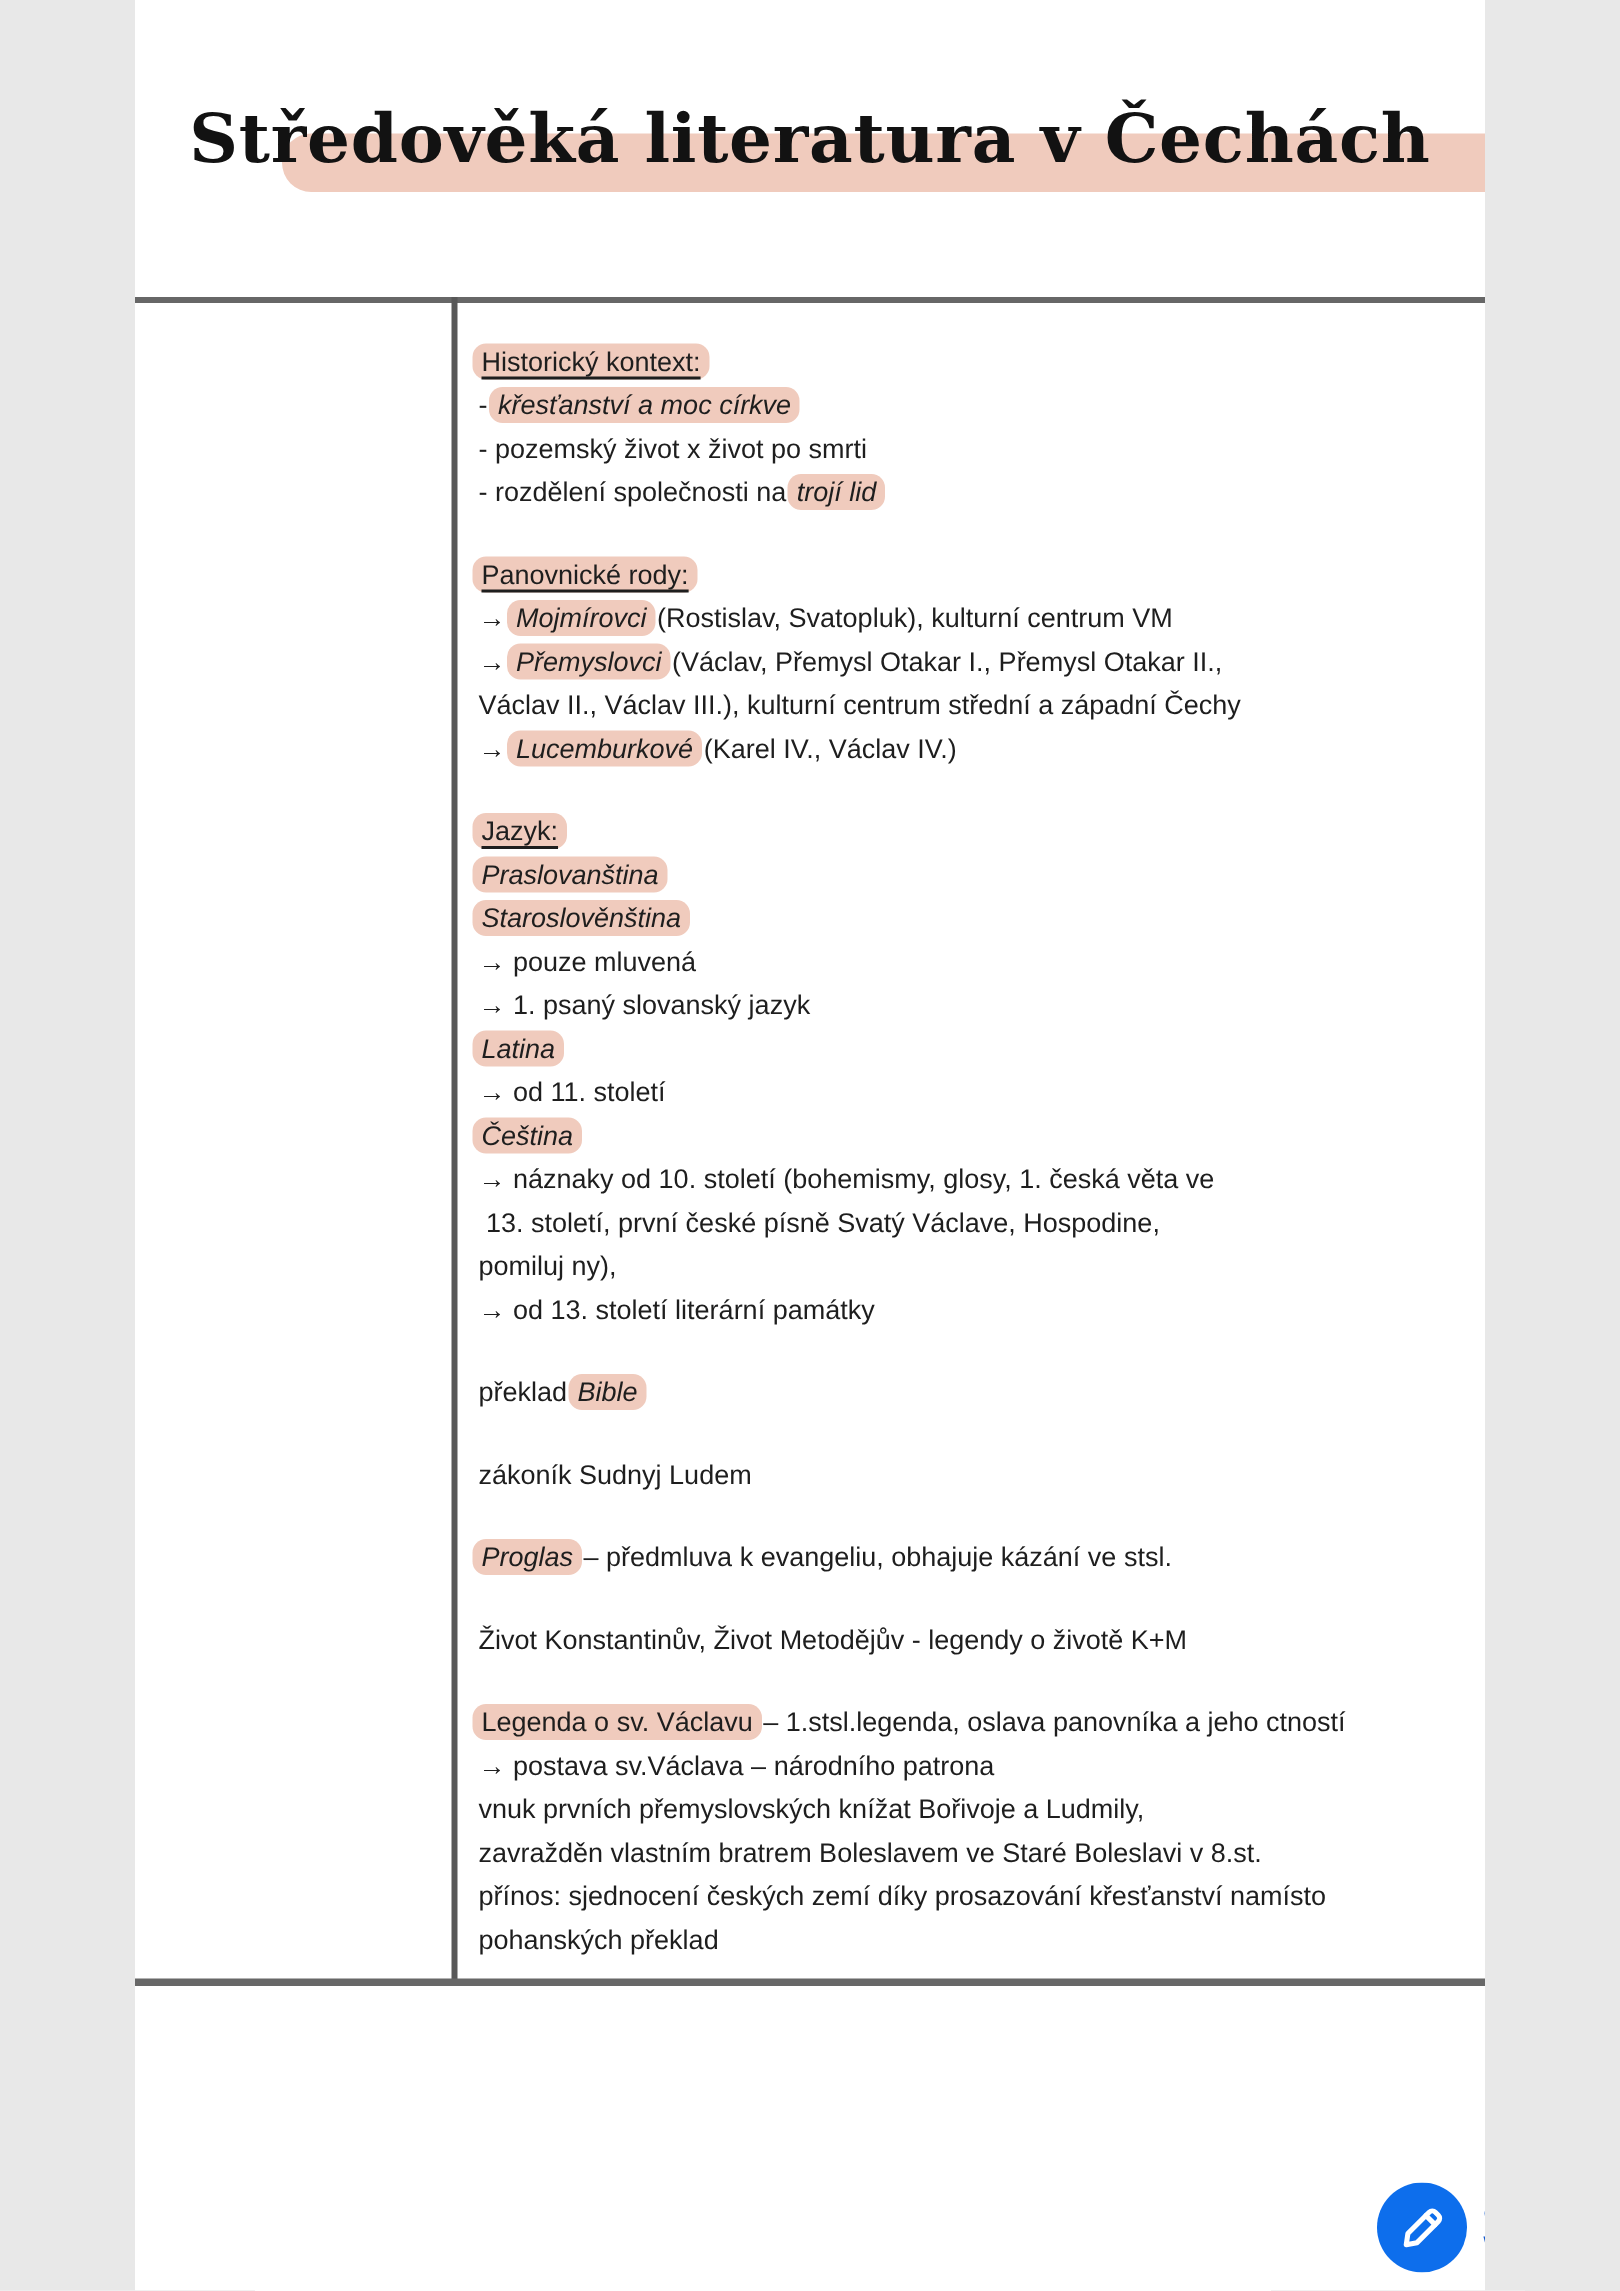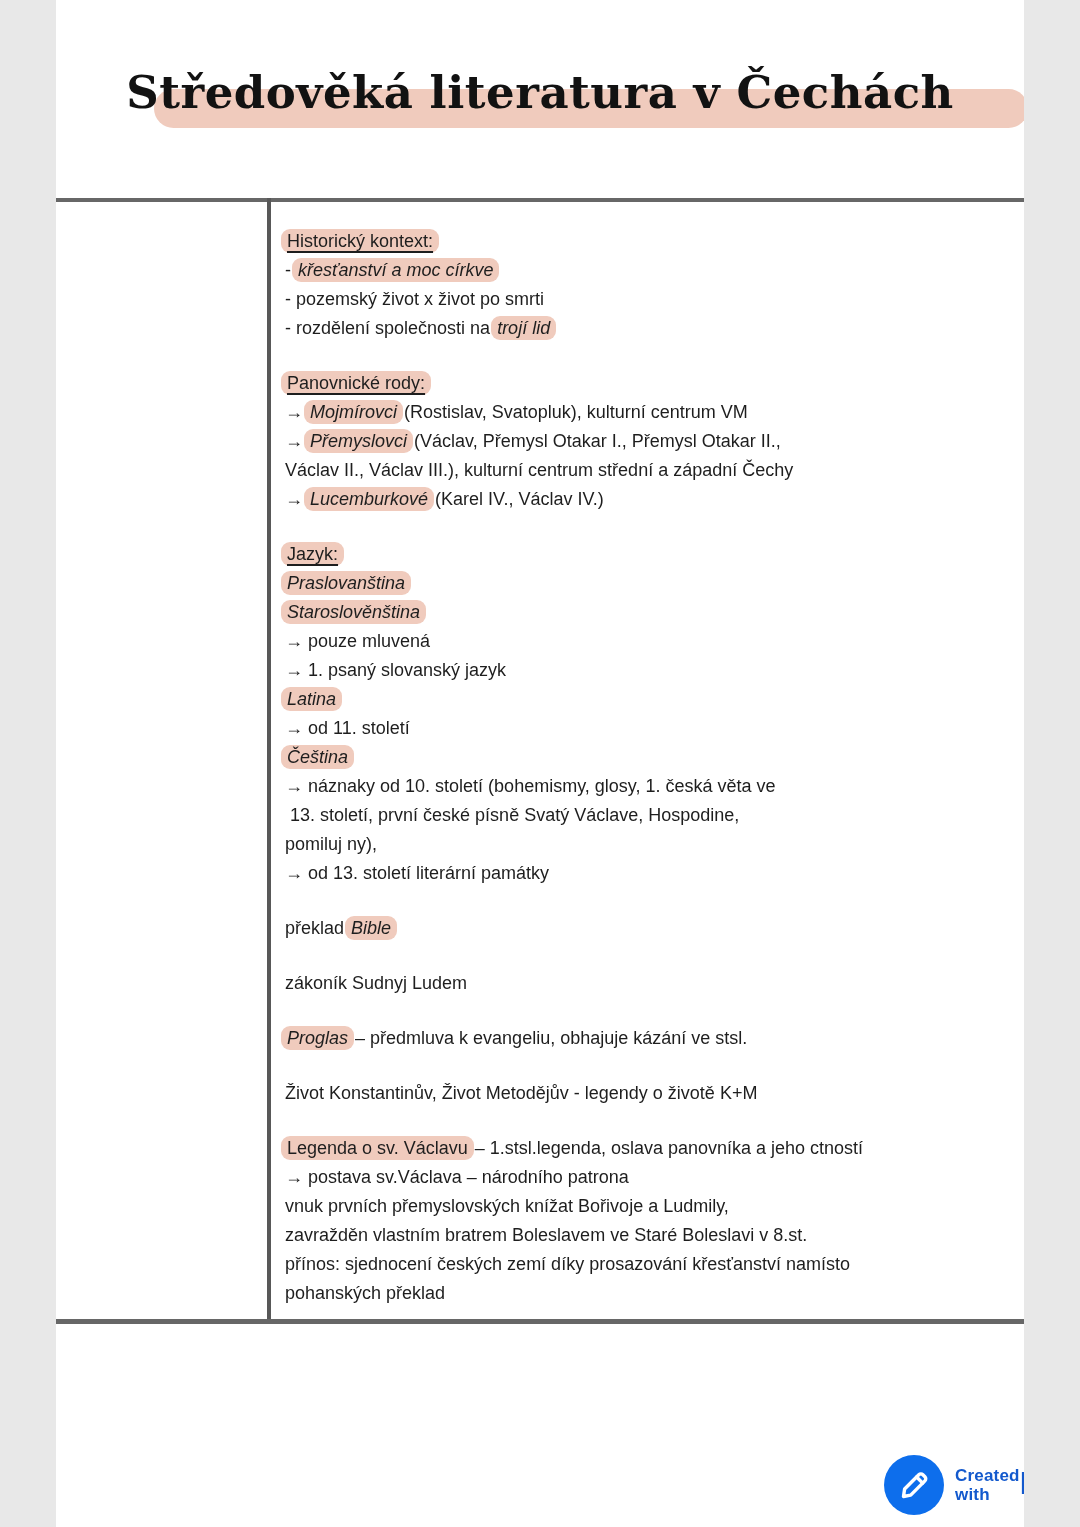--- a/index.html
+++ b/index.html
@@ -1,18 +1,18 @@
 <!DOCTYPE html>
 <html><head>
 <meta charset="utf-8">
 <style>
   html, body { margin: 0; padding: 0; background: #e8e8e8; }
   .page {
     position: relative;
-    width: 968px;
+    width: 900px;
     height: 1527px;
     background: #ffffff;
     margin: 0 auto;
     overflow: hidden;
     font-family: "Liberation Sans", sans-serif;
     color: #1e1e1e;
   }
 
   
   .title-hl {

